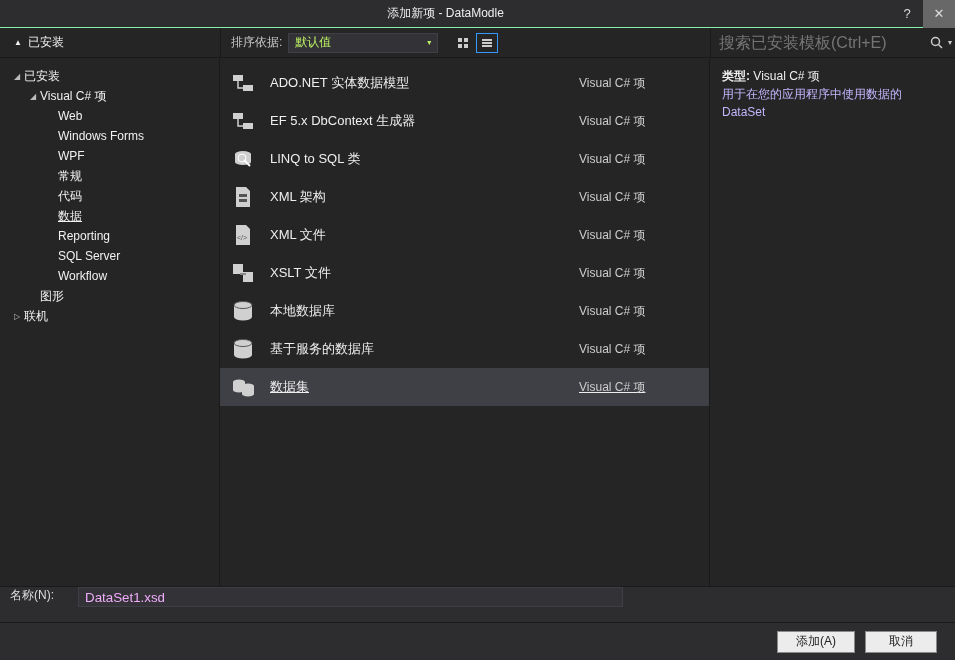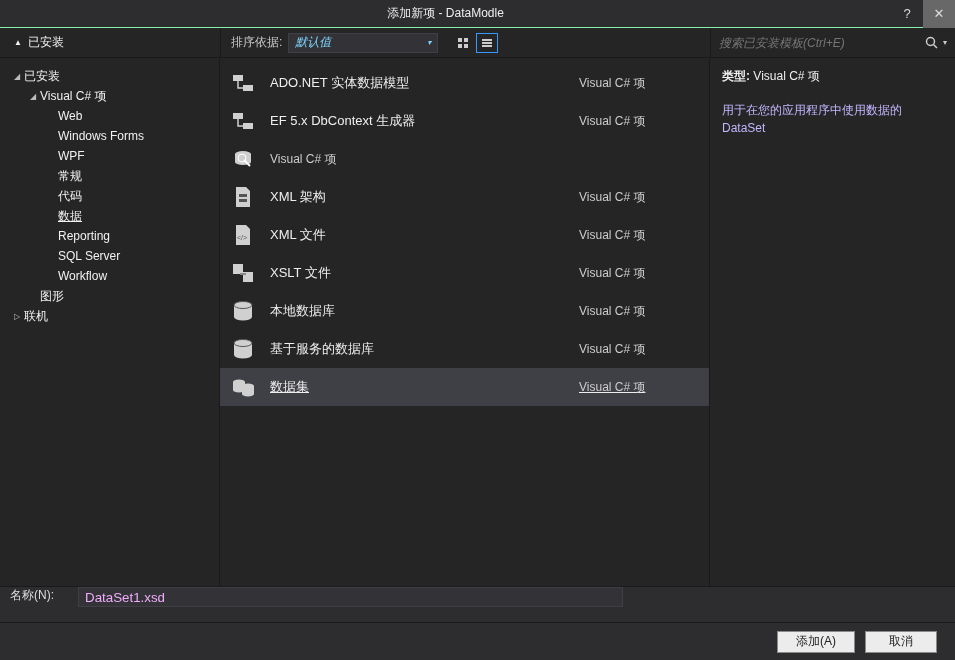--- a/index.html
+++ b/index.html
@@ -35,35 +35,35 @@
     gap:6px; color:#f1f1f1;
   }
   .toolbar .sortarea {
     flex:1; display:flex; align-items:center; gap:6px; padding-left:10px;
     border-left:1px solid #1a1a1c;
   }
   .toolbar .sortlabel { color:#ccc; }
   .toolbar .sortsel {
     flex:0 0 150px; height:20px; background:#333337; border:1px solid #3f3f46;
     display:flex; align-items:center; justify-content:space-between;
-    padding:0 6px; color:#7dd3fc;font-style:italic;
+    padding:0 6px; color:#bef264;
   }
   .toolbar .viewbtns { display:flex; gap:2px; margin-left:8px; }
   .toolbar .viewbtn {
     width:22px; height:20px; display:flex;align-items:center;justify-content:center;
     color:#ccc;
   }
   .toolbar .viewbtn.active { border:1px solid #3399ff; }
   .toolbar .searcharea {
     width:245px; display:flex; align-items:center; padding:0 8px;
     border-left:1px solid #1a1a1c;
   }
   .toolbar .searchinput {
     flex:1; background:transparent; border:none; outline:none;
-    color:#888; font-size:12px; font-family:inherit;font-style:italic;
+    color:#888; font-size:16px; font-family:inherit;
   }
   .toolbar .searchicon { color:#ccc; margin-left:4px; }
   .body {
     flex:1; display:flex; background:#252526; min-height:0;
   }
   .tree {
     width:220px; padding:8px 4px; color:#f1f1f1;
     border-right:1px solid #1a1a1c; overflow:auto;
   }
   .tree-item { display:flex; align-items:center; height:20px; white-space:nowrap; }
@@ -79,21 +79,21 @@
     height:38px; display:flex; align-items:center; padding:0 10px;
     color:#eee;
   }
   .list-row.selected { background:#3f3f46;text-decoration:underline; }
   .list-row .icon { width:26px; height:26px; margin-right:14px; flex-shrink:0; }
   .list-row .name { flex:1; font-size:13px; }
   .list-row .lang { width:120px; color:#ccc; font-size:12px; }
   .details {
     width:245px; padding:10px 12px; color:#eee;
   }
-  .details .type-row { margin-bottom:16px; }
+  .details .type-row { margin-bottom:0; }
   .details .type-row b { font-weight:bold; }
   .details .desc { color:#c4b5fd; line-height:1.5; }
   .footer-name {
     height:36px; display:flex; padding:0 10px;
     background:#2d2d30; border-top:1px solid #1a1a1c; gap:24px;
   }
   .footer-name .lbl { color:#ddd; }
   .footer-name input {
     flex:0 0 545px; height:20px; background:#333337; border:1px solid #3f3f46;
     padding:0 6px; color:#f0abfc; font-family:inherit; outline:none;
@@ -240,20 +240,21 @@
       </div>
       <div class="list-row">
         <div class="icon">
           <svg width="26" height="26">
             <ellipse cx="13" cy="8" rx="8" ry="3" fill="#d0d0d0"></ellipse>
             <path d="M5 8 v8 a8 3 0 0 0 16 0 v-8" fill="#d0d0d0"></path>
             <path d="M14 14 l6 6" stroke="#fff" stroke-width="2"></path>
             <circle cx="12" cy="12" r="4" stroke="#fff" fill="none"></circle>
           </svg>
         </div>
+        <div class="name">LINQ to SQL 类</div>
         <div class="lang">Visual C# 项</div>
       </div>
       <div class="list-row">
         <div class="icon">
           <svg width="26" height="26">
             <path d="M6 3 h10 l4 4 v16 h-14 z" fill="#d0d0d0"></path>
             <rect x="9" y="10" width="8" height="3" fill="#555"></rect>
             <rect x="9" y="15" width="8" height="3" fill="#555"></rect>
           </svg>
         </div>

